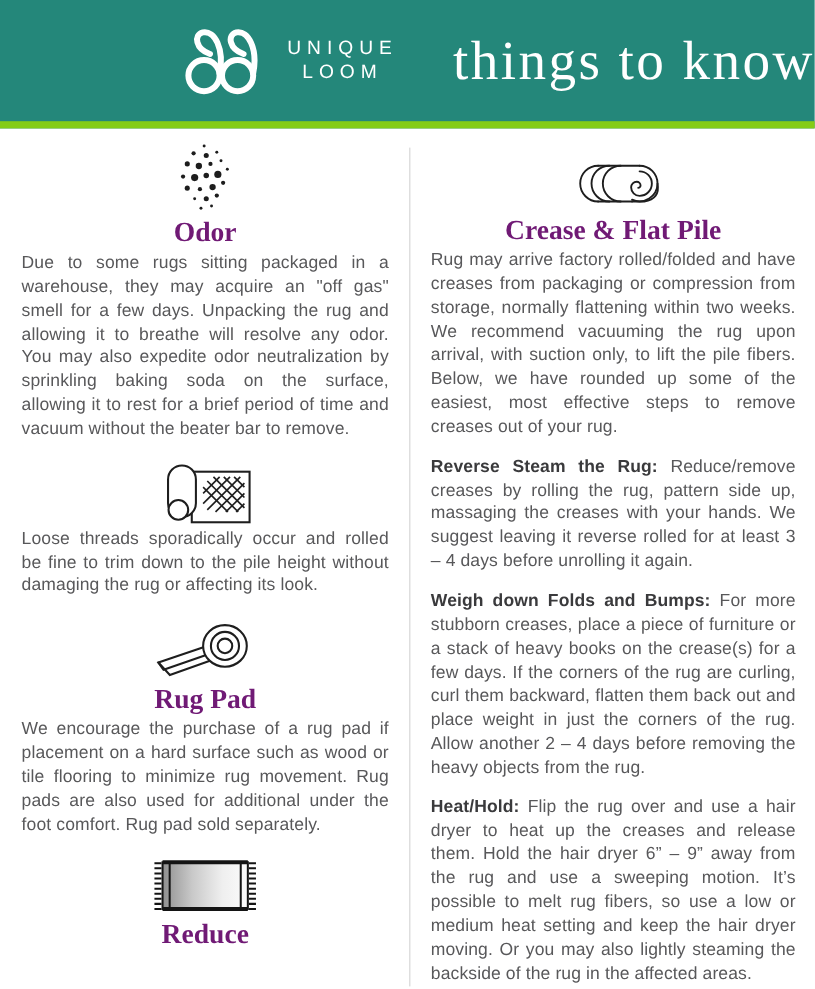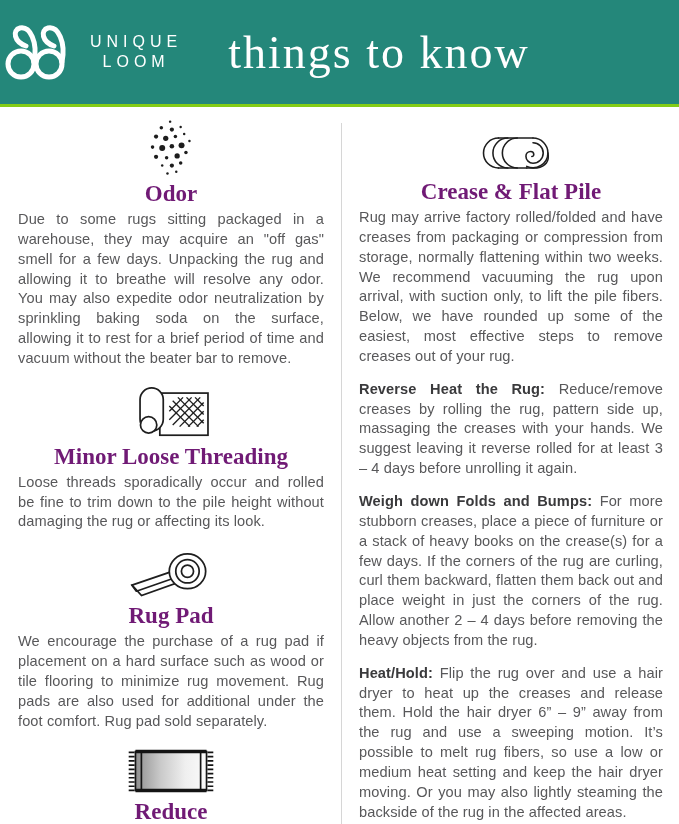--- a/index.html
+++ b/index.html
@@ -4,21 +4,21 @@
 <style>
   html,body{margin:0;padding:0;}
   body{
     width:679px;height:824px;overflow:hidden;background:#ffffff;
     font-family:"Liberation Sans", sans-serif;
     -webkit-font-smoothing:antialiased;
   }
   
   .header{
     height:107px;background:#24877a;display:flex;align-items:center;
-    justify-content:flex-start;gap:46px;border-bottom:3px solid #84cc16;
+    justify-content:flex-end;gap:46px;border-bottom:6px solid #84cc16;
     box-sizing:border-box;
   }
   .brand{display:flex;align-items:center;gap:12px;}
   .brand svg{display:block;}
   .brand-text{color:#ffffff;font-size:16px;letter-spacing:5px;line-height:1.25;text-align:center;}
   .page-title{
     color:#ffffff;font-family:"Liberation Serif", serif;font-size:46px;
     letter-spacing:2px;font-weight:400;
   }
   
@@ -119,21 +119,20 @@
             <path d="M52,18 L82,48"></path>
               <path d="M48,24 L72,48"></path>
               <path d="M58,14 L88,44"></path>
               <path d="M68,14 L88,34"></path>
               <path d="M78,14 L88,24"></path>
           </g>
           <rect x="14" y="3" width="27" height="50" rx="13.5" class="icon-fillwhite"></rect>
           <circle cx="24" cy="46" r="9.5" class="icon-fillwhite"></circle>
         </svg>
       </div>
-      <h2 class="sec-heading">Minor Loose Threading</h2>
       <p class="sec-body">Loose threads sporadically occur and rolled be fine to trim down to the pile height without damaging the rug or affecting its look.</p>
     </div>
 
     <div class="section mt-sec">
       <div class="icon-wrap">
         <svg width="96" height="52" viewBox="0 0 110 60">
           <path d="M10,44 L54,29 L63,41 L21,56 Z" class="icon-fillwhite"></path>
           <path d="M10,44 L15,51 L58,36" class="icon-stroke"></path>
           <ellipse cx="74" cy="28" rx="21" ry="20" class="icon-fillwhite"></ellipse>
           <circle cx="74" cy="28" r="13.5" class="icon-fillwhite"></circle>
@@ -189,21 +188,21 @@
             <path d="M107,28 q3,16 -14,19 l-13,0"></path>
             <path d="M88,15 a13,13 0 0 1 13,13 a13,13 0 0 1 -13,13 a9,9 0 0 1 -9,-9 a6,6 0 0 1 6,-6 a4,4 0 0 1 4,4 a2.5,2.5 0 0 1 -2.5,2.5"></path>
           </g>
         </svg>
       </div>
       <h2 class="sec-heading">Crease &amp; Flat Pile</h2>
       <p class="sec-body">Rug may arrive factory rolled/folded and have creases from packaging or compression from storage, normally flattening within two weeks. We recommend vacuuming the rug upon arrival, with suction only, to lift the pile fibers. Below, we have rounded up some of the easiest, most effective steps to remove creases out of your rug.</p>
     </div>
 
     <div class="tip">
-      <p><strong>Reverse Heat the Rug:</strong> <span>Reduce/remove creases by rolling the rug, pattern side up, massaging the creases with your hands. We suggest leaving it reverse rolled for at least 3 – 4 days before unrolling it again.</span></p>
+      <p><strong>Reverse Steam the Rug:</strong> <span>Reduce/remove creases by rolling the rug, pattern side up, massaging the creases with your hands. We suggest leaving it reverse rolled for at least 3 – 4 days before unrolling it again.</span></p>
     </div>
 
     <div class="tip">
       <p><strong>Weigh down Folds and Bumps:</strong> <span>For more stubborn creases, place a piece of furniture or a stack of heavy books on the crease(s) for a few days. If the corners of the rug are curling, curl them backward, flatten them back out and place weight in just the corners of the rug. Allow another 2 – 4 days before removing the heavy objects from the rug.</span></p>
     </div>
 
     <div class="tip">
       <p><strong>Heat/Hold:</strong> <span>Flip the rug over and use a hair dryer to heat up the creases and release them. Hold the hair dryer 6” – 9” away from the rug and use a sweeping motion. It’s possible to melt rug fibers, so use a low or medium heat setting and keep the hair dryer moving. Or you may also lightly steaming the backside of the rug in the affected areas.</span></p>
     </div>
 

